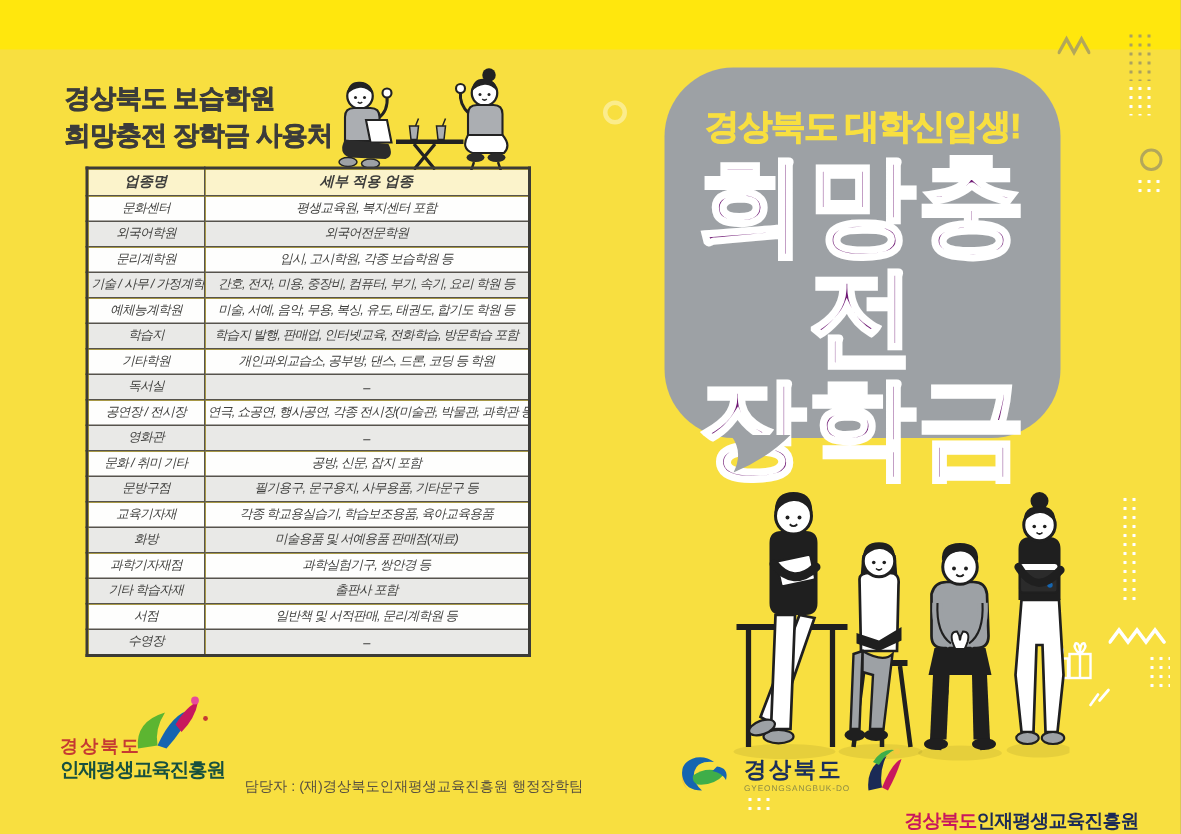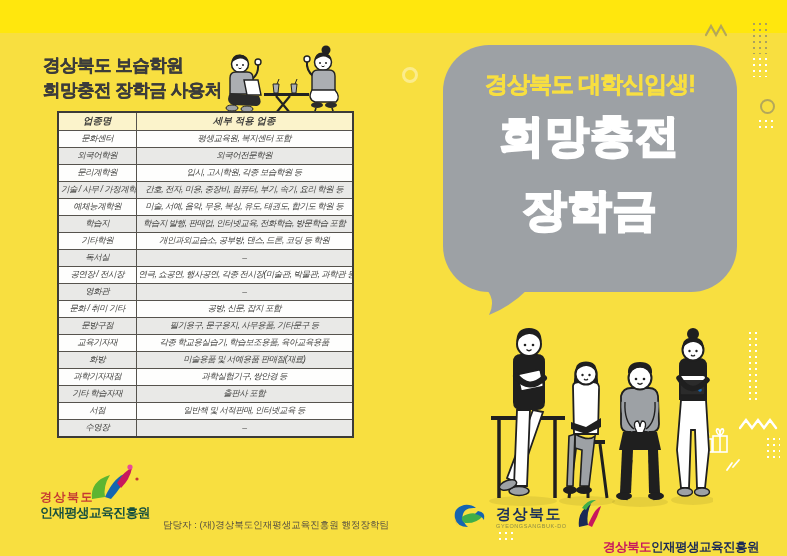--- a/index.html
+++ b/index.html
@@ -29,25 +29,25 @@
   .usage-table tbody tr:nth-child(odd)  td { background: #FEFEFD; }
   .usage-table tbody tr:nth-child(even) td { background: #E9E9E7; }
 
   .org-logo-text { position: absolute; left: 40px; top: 491px; line-height: 1; }
   .org-logo-text .l1 { font-size: 12px; font-weight: bold; color: #C53A32; letter-spacing: 1.5px; }
   .org-logo-text .l2 { font-size: 13px; font-weight: bold; color: #17503F; letter-spacing: -0.8px; margin-top: 3px; }
   .contact { position: absolute; left: 163px; top: 487px; font-size: 9.5px; color: #575040; line-height: 15px; white-space: pre; }
 
   
   .bubble {
-    position: absolute; left: 443px; top: 45px; width: 294px; height: 247px;
+    position: absolute; left: 443px; top: 45px; width: 264px; height: 247px;
     background: #9DA1A5; border-radius: 46px; text-align: center;
   }
   .bubble-eyebrow { margin-top: 24px; font-size: 23px; font-weight: bold; color: #F8DF40; letter-spacing: -1px; -webkit-text-stroke: 0.6px #F8DF40; }
-  .bubble-title { font-size: 44px; font-weight: bold; color: #0f172a; line-height: 74px; letter-spacing: 1px; font-family: Liberation Serif, serif; -webkit-text-stroke: 2.5px #fff; }
+  .bubble-title { font-size: 72px; font-weight: bold; color: #701a75; line-height: 74px; letter-spacing: 1px; -webkit-text-stroke: 2.5px #fff; }
   .bubble-tail { position: absolute; left: 481px; top: 290px; }
 
   .gb-logo-text { position: absolute; left: 496px; top: 506px; line-height: 1; }
   .gb-logo-text .n { font-size: 15px; font-weight: bold; color: #1B2F5B; letter-spacing: 1.5px; }
   .gb-logo-text .s { font-size: 5.5px; color: #8D8B45; letter-spacing: 0.6px; margin-top: 3px; }
   .inst-logo-text { position: absolute; left: 603px; top: 504px; line-height: 1; white-space: nowrap; margin-top: 37px; }
   .inst-logo-text .n { font-size: 12.5px; font-weight: bold; letter-spacing: -0.5px; }
   .inst-logo-text .n .accent { color: #C8175D; }
   .inst-logo-text .n .main { color: #1B2A56; }
   .inst-logo-text .s { font-size: 5.5px; color: #6b6b55; margin-top: 4px; letter-spacing: -0.1px; }
@@ -176,21 +176,21 @@
         <tr>
           <td>과학기자재점</td>
           <td>과학실험기구, 쌍안경 등</td>
         </tr>
         <tr>
           <td>기타 학습자재</td>
           <td>출판사 포함</td>
         </tr>
         <tr>
           <td>서점</td>
-          <td>일반책 및 서적판매, 인터넷교육 등</td>
+          <td>일반책 및 서적판매, 문리계학원 등</td>
         </tr>
         <tr>
           <td>수영장</td>
           <td>–</td>
         </tr>
       </tbody>
   </table>
 
   <svg style="position:absolute; left:86px; top:463px;" width="54" height="42" viewBox="0 0 54 42">
     <path d="M6 36 Q4 18 24 12 Q17 23 19 34 Z" fill="#5CB531"></path>

